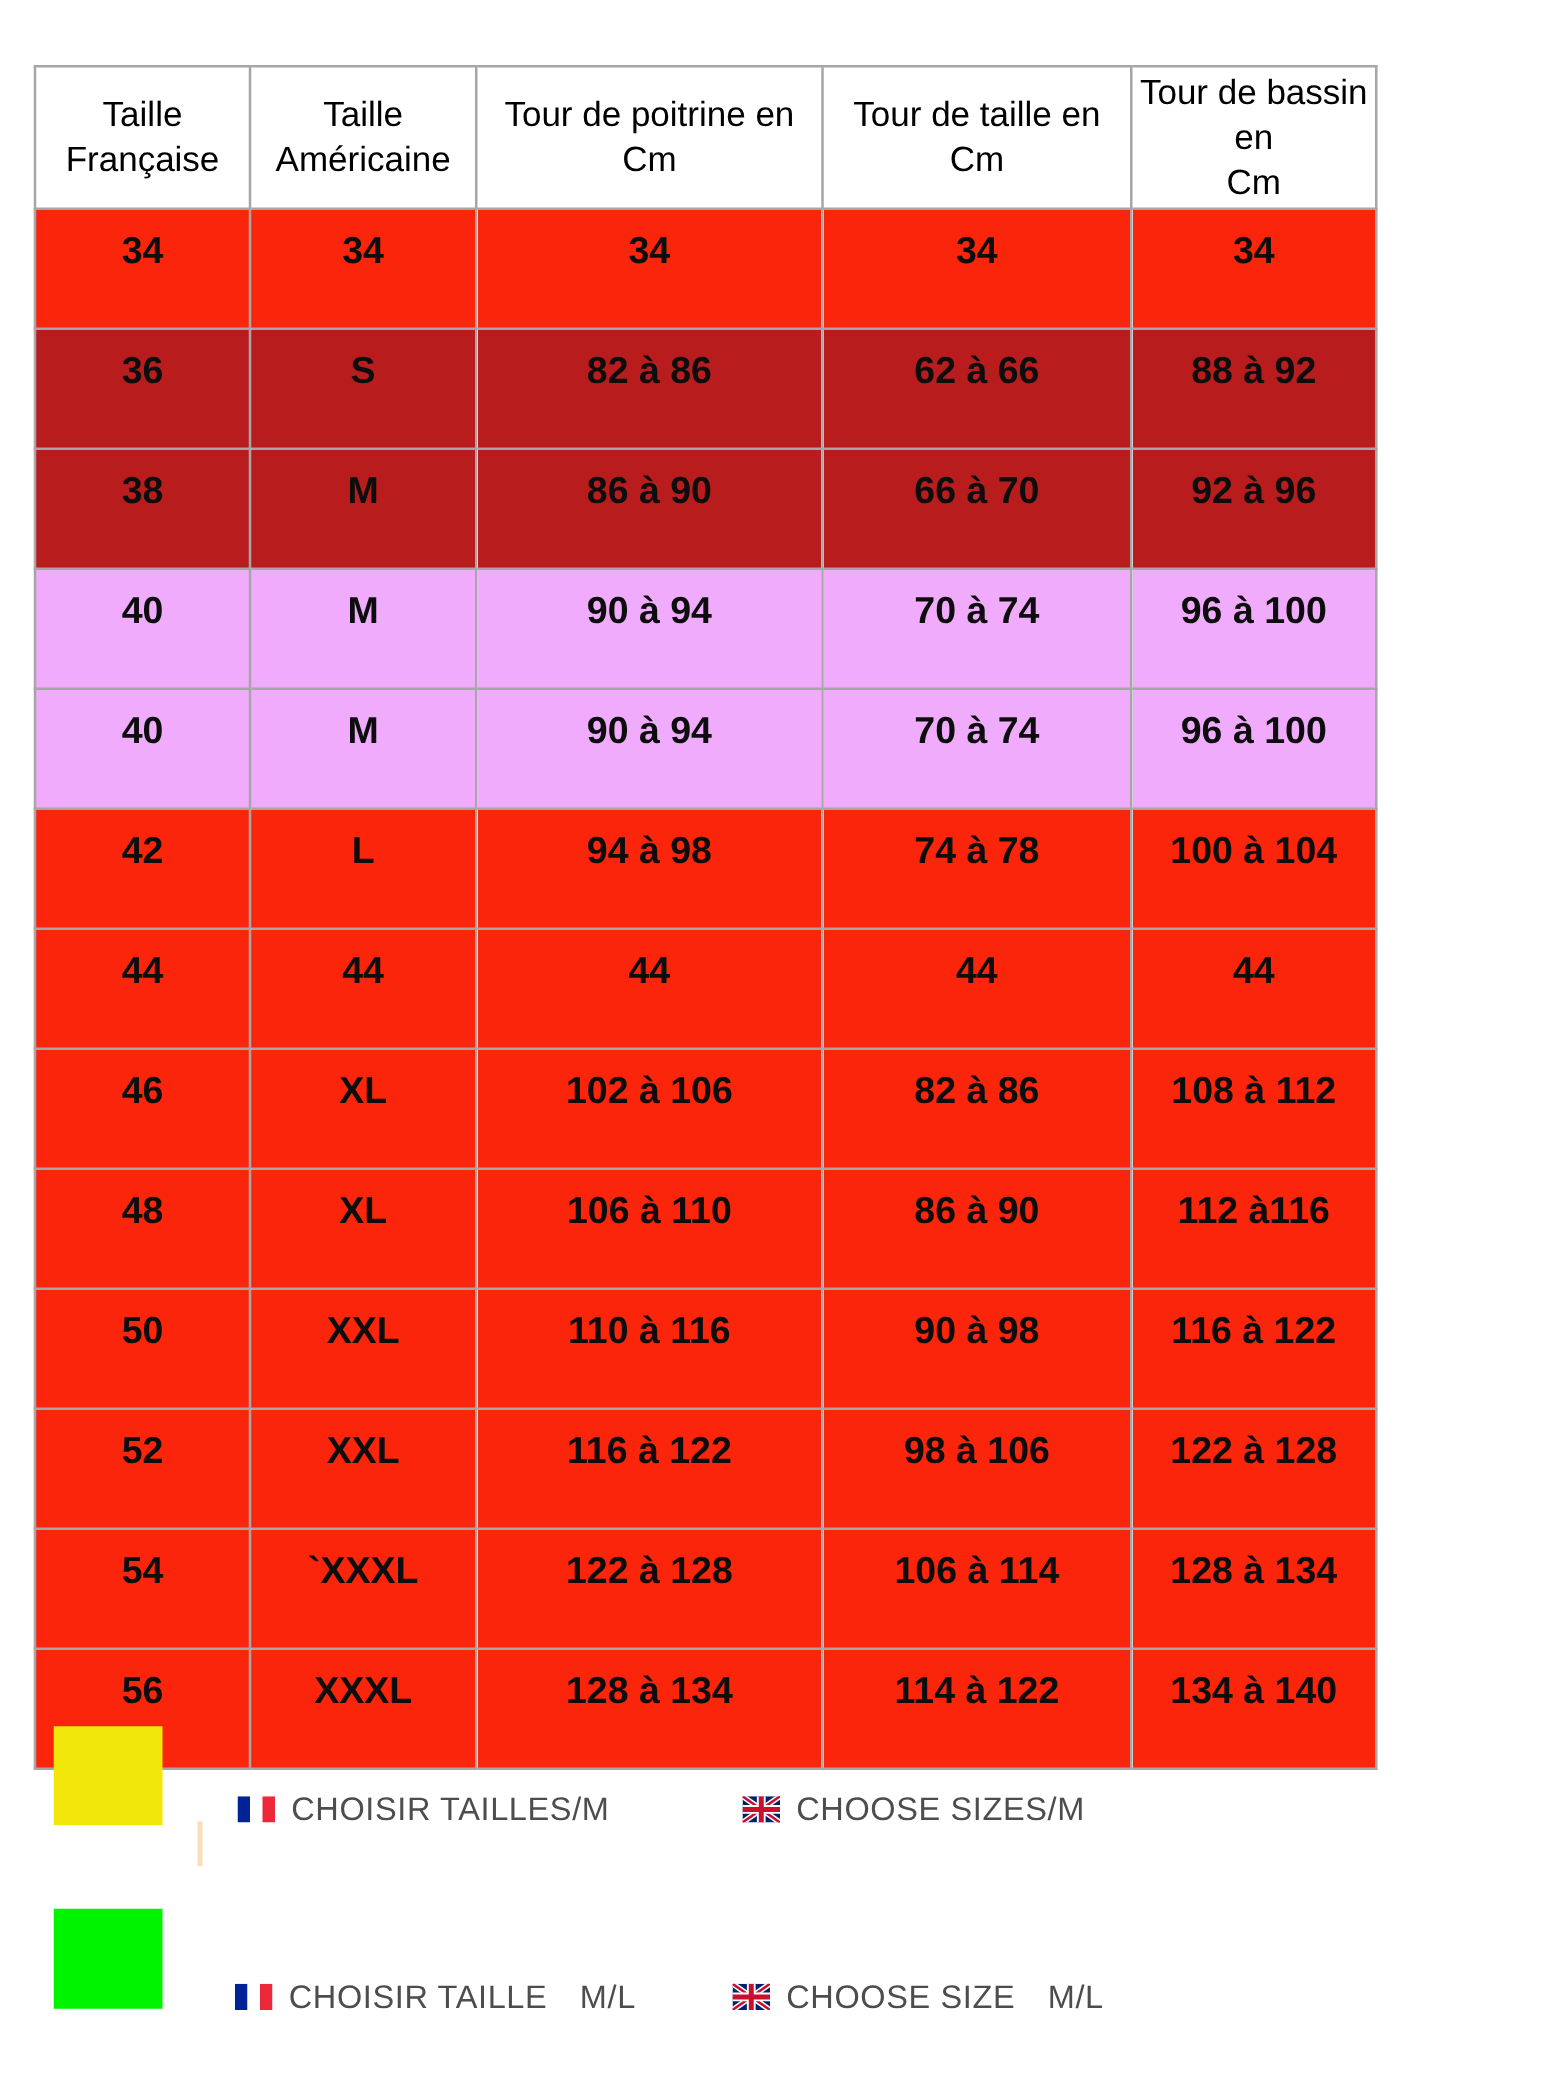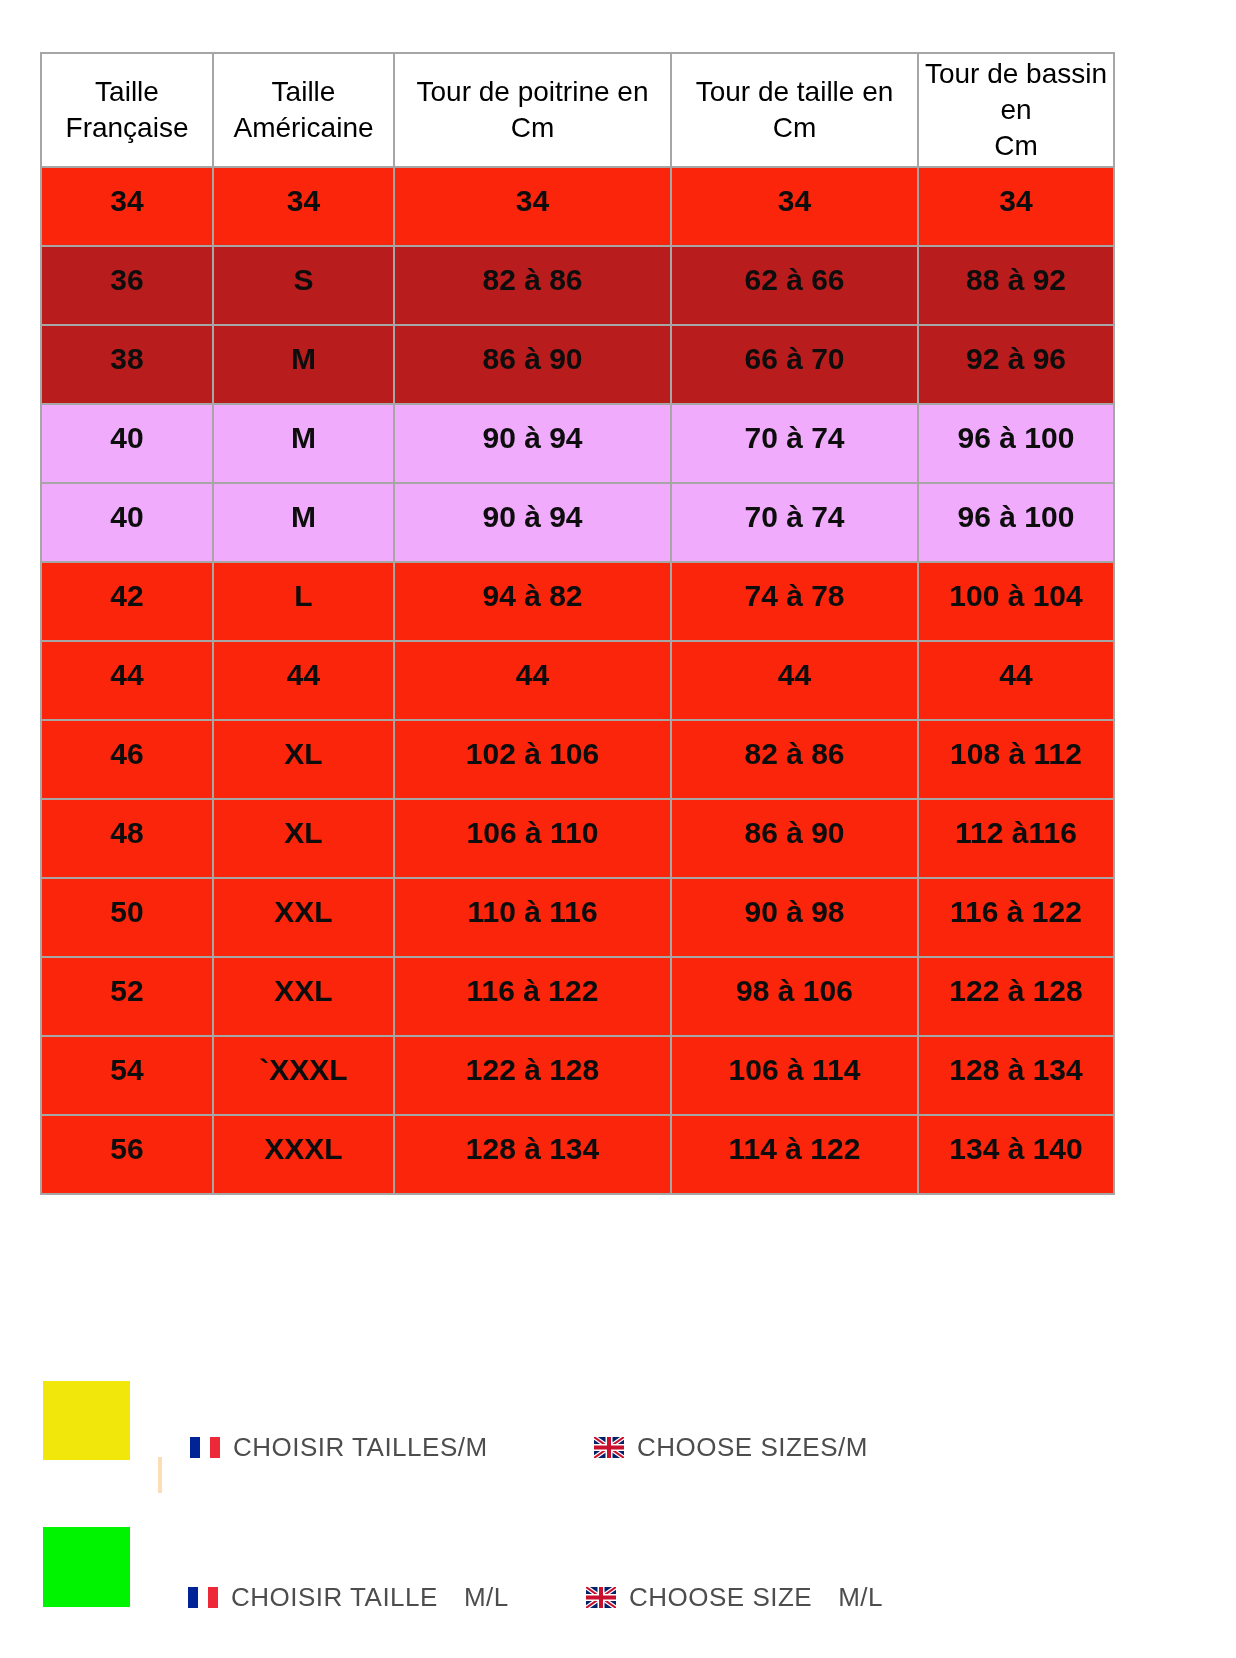--- a/index.html
+++ b/index.html
@@ -2,35 +2,35 @@
 <html><head>
 <meta charset="utf-8">
 <style>
   html,body{margin:0;padding:0;}
   body{
     width:1236px;height:1658px;background:#ffffff;position:relative;
     font-family:"Liberation Sans", sans-serif;
   }
   
   .size-table{
-    position:absolute;left:40px;top:52px;width:1073px;
+    position:absolute;left:27px;top:52px;width:1073px;
     border-collapse:collapse;table-layout:fixed;
     border:2px solid #7f7f7f;
   }
   .size-table th,.size-table td{
     border:2px solid #a6a6a6;
     text-align:center;
     overflow:hidden;
   }
   .size-table thead th{
     background:#ffffff;color:#000;
     font-weight:normal;font-size:28px;line-height:36px;
     vertical-align:middle;height:80px;padding:2px 0;
   }
-  .size-table tbody tr{height:79px;}
+  .size-table tbody tr{height:96px;}
   .size-table tbody td{
     vertical-align:top;padding-top:16px;
     font-size:30px;font-weight:bold;color:#0d0d0d;
     white-space:nowrap;
   }
   .row-red td{background:#FA250A;}
   .row-yellow td{background:#b91c1c;}
   .row-green td{background:#f0abfc;}
   
   .swatch{position:absolute;left:43px;width:87px;}
@@ -117,21 +117,21 @@
       <tr class="row-green">
         <td>40</td>
         <td>M</td>
         <td>90 à 94</td>
         <td>70 à 74</td>
         <td>96 à 100</td>
       </tr>
       <tr class="row-red">
         <td>42</td>
         <td>L</td>
-        <td>94 à 82</td>
+        <td>94 à 98</td>
         <td>74 à 78</td>
         <td>100 à 104</td>
       </tr>
       <tr class="row-red">
         <td>44</td>
         <td>44</td>
         <td>44</td>
         <td>44</td>
         <td>44</td>
       </tr>

